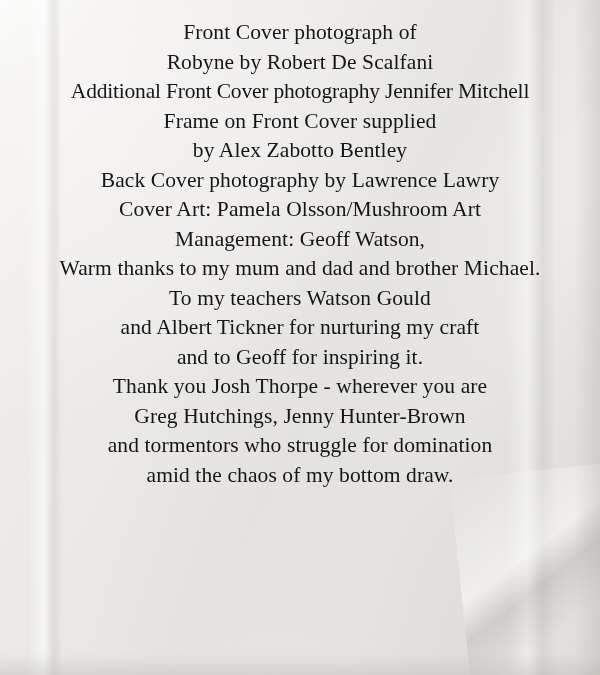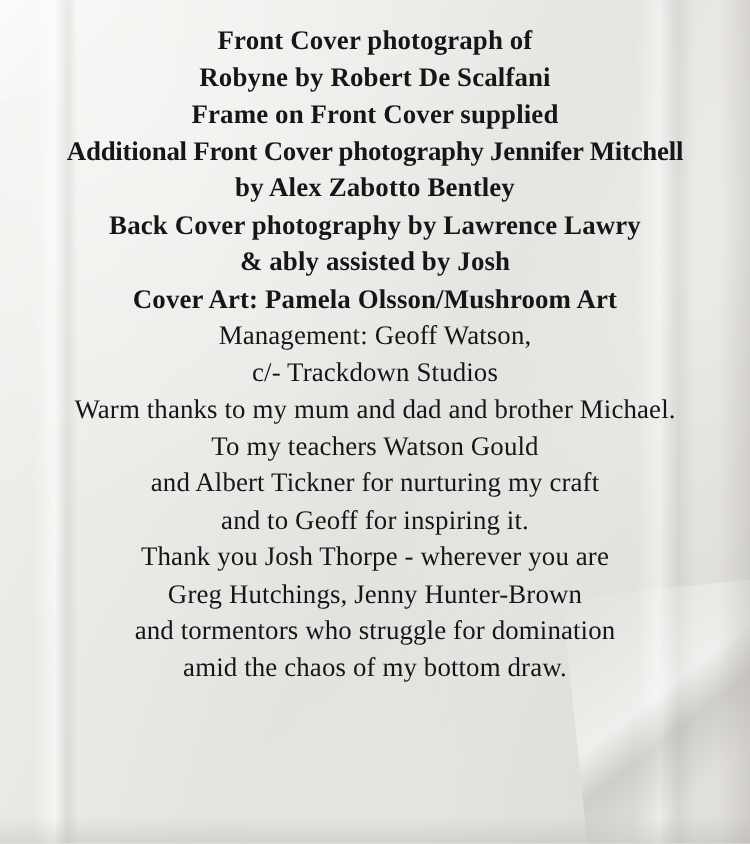--- a/index.html
+++ b/index.html
@@ -71,21 +71,21 @@
   }
 
   .line {
     display: block;
     font-size: 21.5px;
     line-height: 29.5px;
     letter-spacing: 0.1px;
     white-space: nowrap;
   }
   .line.bold {
-    font-weight: bold;
+    font-weight: normal;
   }
   .line.tight {
     letter-spacing: -0.2px;
   }
 </style>
 </head>
 <body>
 
 <div id="page">
 
@@ -94,31 +94,29 @@
   <div class="crease vert-right"></div>
   <div class="crease diag"></div>
   <div class="crease edge-right"></div>
   <div class="crease edge-bottom"></div>
 
   <div class="text-layer">
 
     <div class="block">
       <span class="line bold">Front Cover photograph of</span>
       <span class="line bold">Robyne by Robert De Scalfani</span>
+      <span class="line bold tight">Additional Front Cover photography Jennifer Mitchell</span>
       <span class="line bold">Frame on Front Cover supplied</span>
-      <span class="line bold tight">Additional Front Cover photography Jennifer Mitchell</span>
       <span class="line bold">by Alex Zabotto Bentley</span>
       <span class="line bold">Back Cover photography by Lawrence Lawry</span>
-      <span class="line bold">&amp; ably assisted by Josh</span>
       <span class="line bold">Cover Art:  Pamela Olsson/Mushroom Art</span>
     </div>
 
     <div class="block">
       <span class="line">Management:  Geoff Watson,</span>
-      <span class="line">c/- Trackdown Studios</span>
       <span class="line">Warm thanks to my mum and dad and brother Michael.</span>
       <span class="line">To my teachers Watson Gould</span>
       <span class="line">and Albert Tickner for nurturing my craft</span>
       <span class="line">and to Geoff for inspiring it.</span>
       <span class="line">Thank you Josh Thorpe - wherever you are</span>
       <span class="line">Greg Hutchings, Jenny Hunter-Brown</span>
       <span class="line">and tormentors who struggle for domination</span>
       <span class="line">amid the chaos of my bottom draw.</span>
     </div>
 

